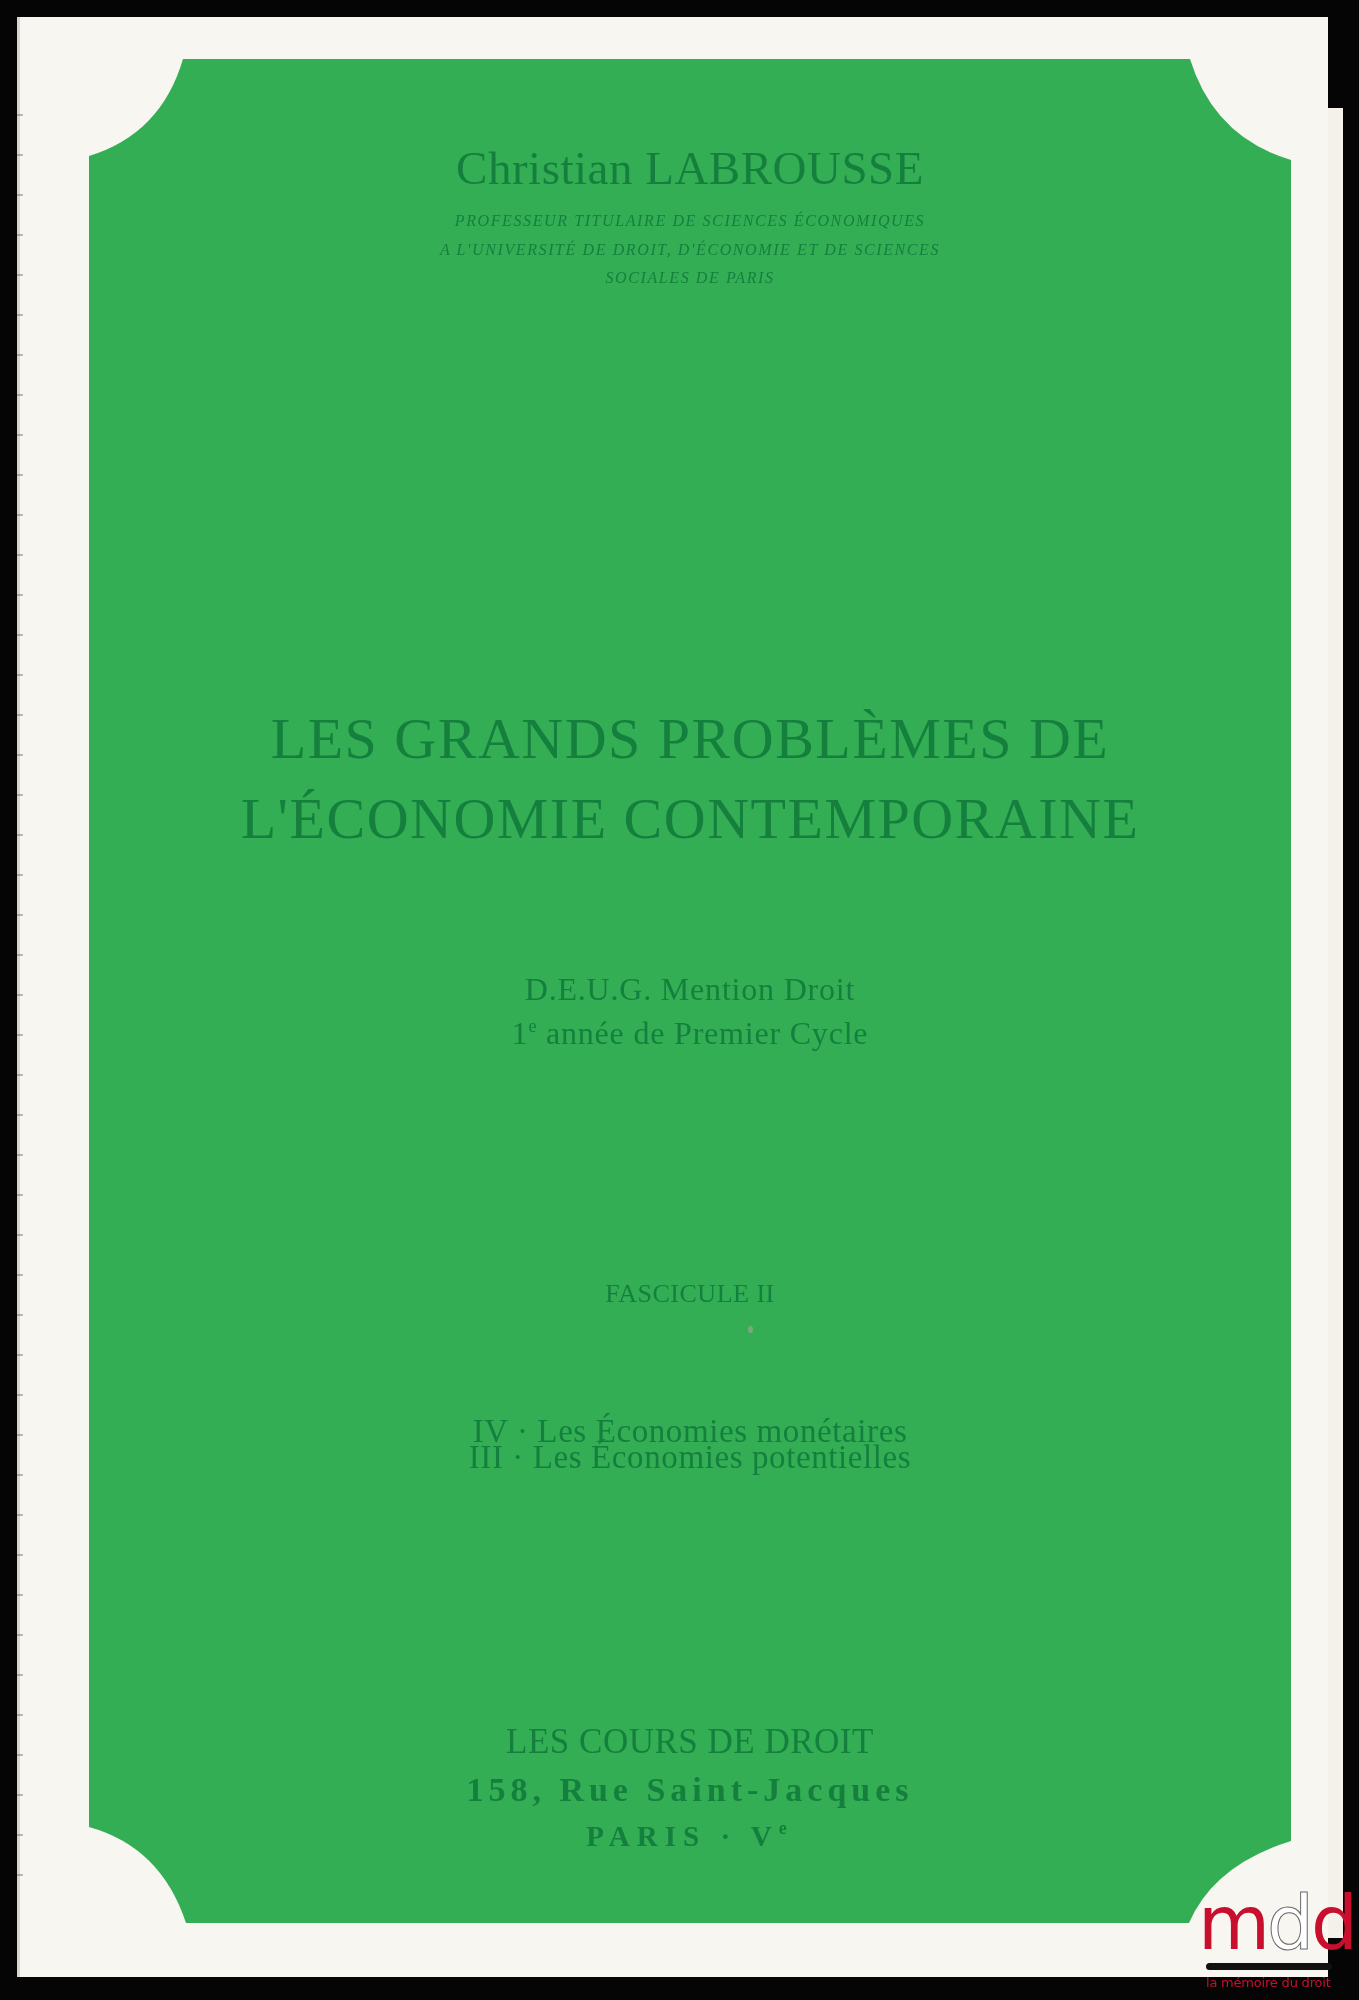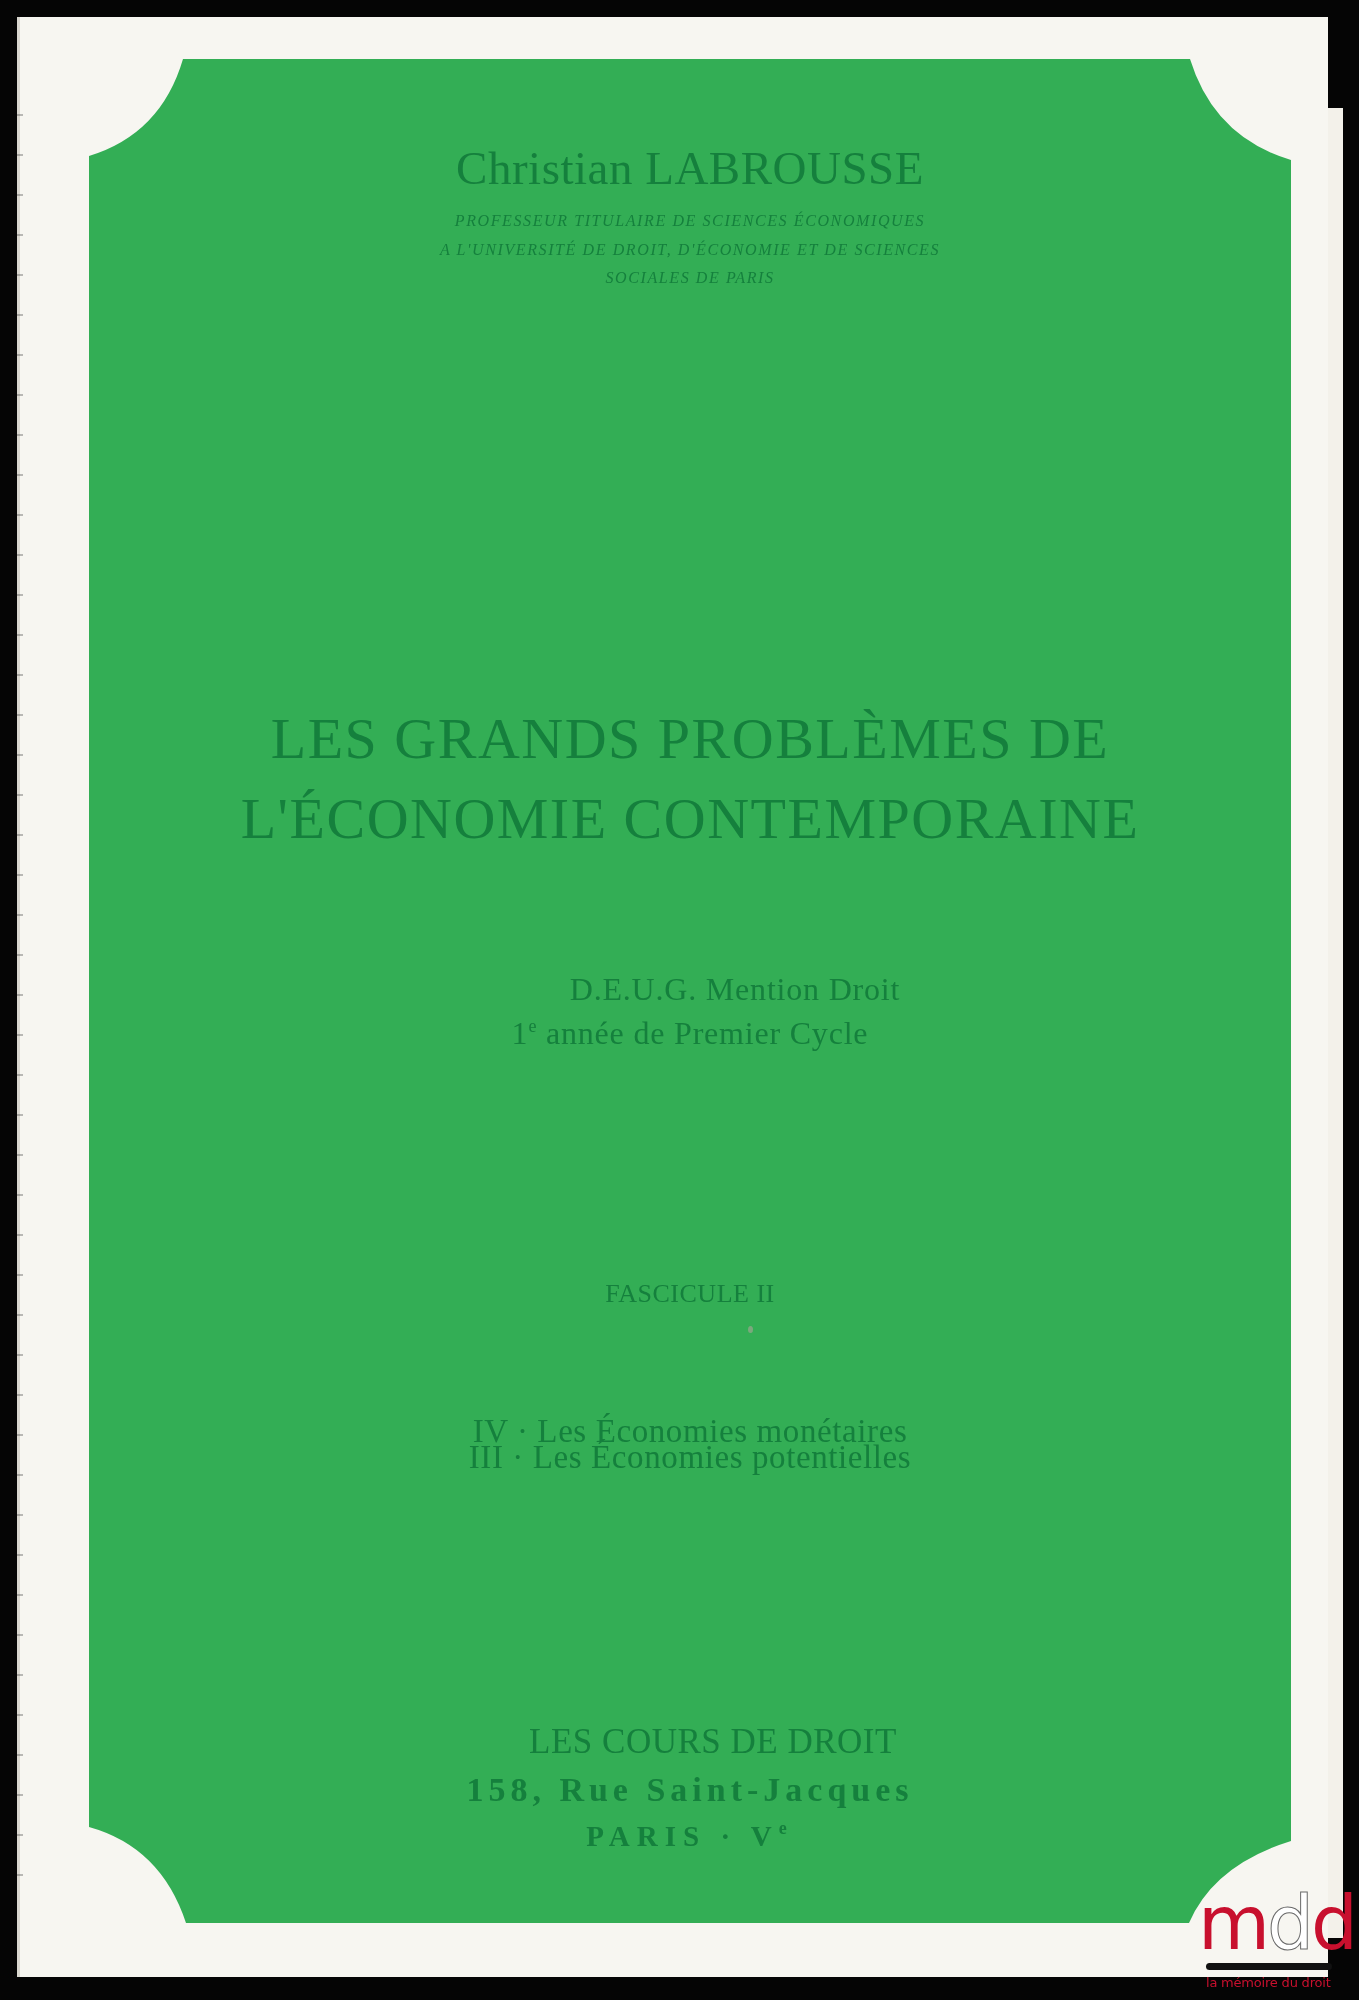--- a/index.html
+++ b/index.html
@@ -41,28 +41,28 @@
   }
   .affil-1 { top: 153px; }
   .affil-2 { top: 182px; }
   .affil-3 { top: 210px; }
   .title {
     font-size: 58px; letter-spacing: 1.5px; line-height: 80px;
   }
   .title-1 { top: 640px; }
   .title-2 { top: 720px; }
   .deug { font-size: 32px; letter-spacing: .8px; }
-  .deug-1 { top: 912px; padding-left: 45px; }
+  .deug-1 { top: 912px; }
   .deug-2 { top: 956px; }
   .sup { font-size: 18px; vertical-align: 12px; }
   .fasc { top: 1220px; font-size: 26px; letter-spacing: .5px; }
   .part { font-size: 33px; letter-spacing: .6px; }
   .part-1 { top: 1380px; }
   .part-2 { top: 1354px; }
-  .publisher { top: 1663px; font-size: 35px; letter-spacing: .5px; padding-left: 23px; }
+  .publisher { top: 1663px; font-size: 35px; letter-spacing: .5px; }
   .address { top: 1712px; font-size: 34px; letter-spacing: 5px; font-weight: bold; }
   .city { top: 1759px; font-size: 29px; letter-spacing: 7px; font-weight: bold; }
   .dust {
     position: absolute; left: 659px; top: 1267px; width: 5px; height: 7px;
     background: #9aa58f; border-radius: 50%; opacity: .7;
   }
 
   .logo {
     position: absolute; left: 1198px; top: 1893px; width: 161px; height: 107px;
   }

